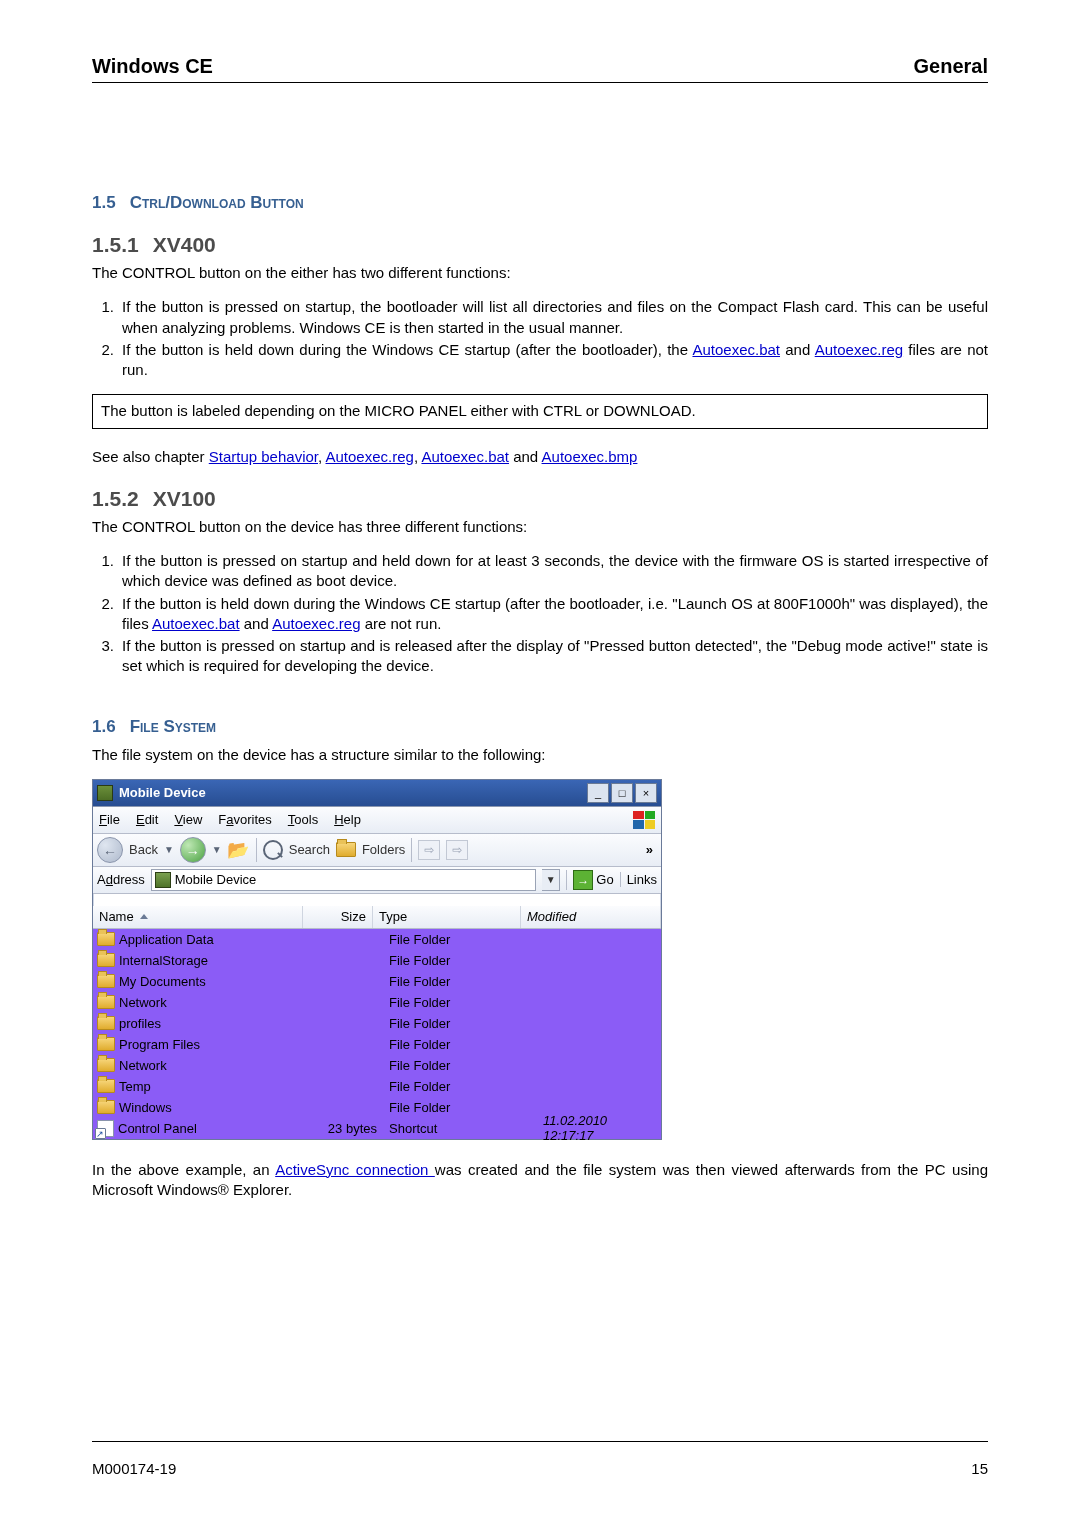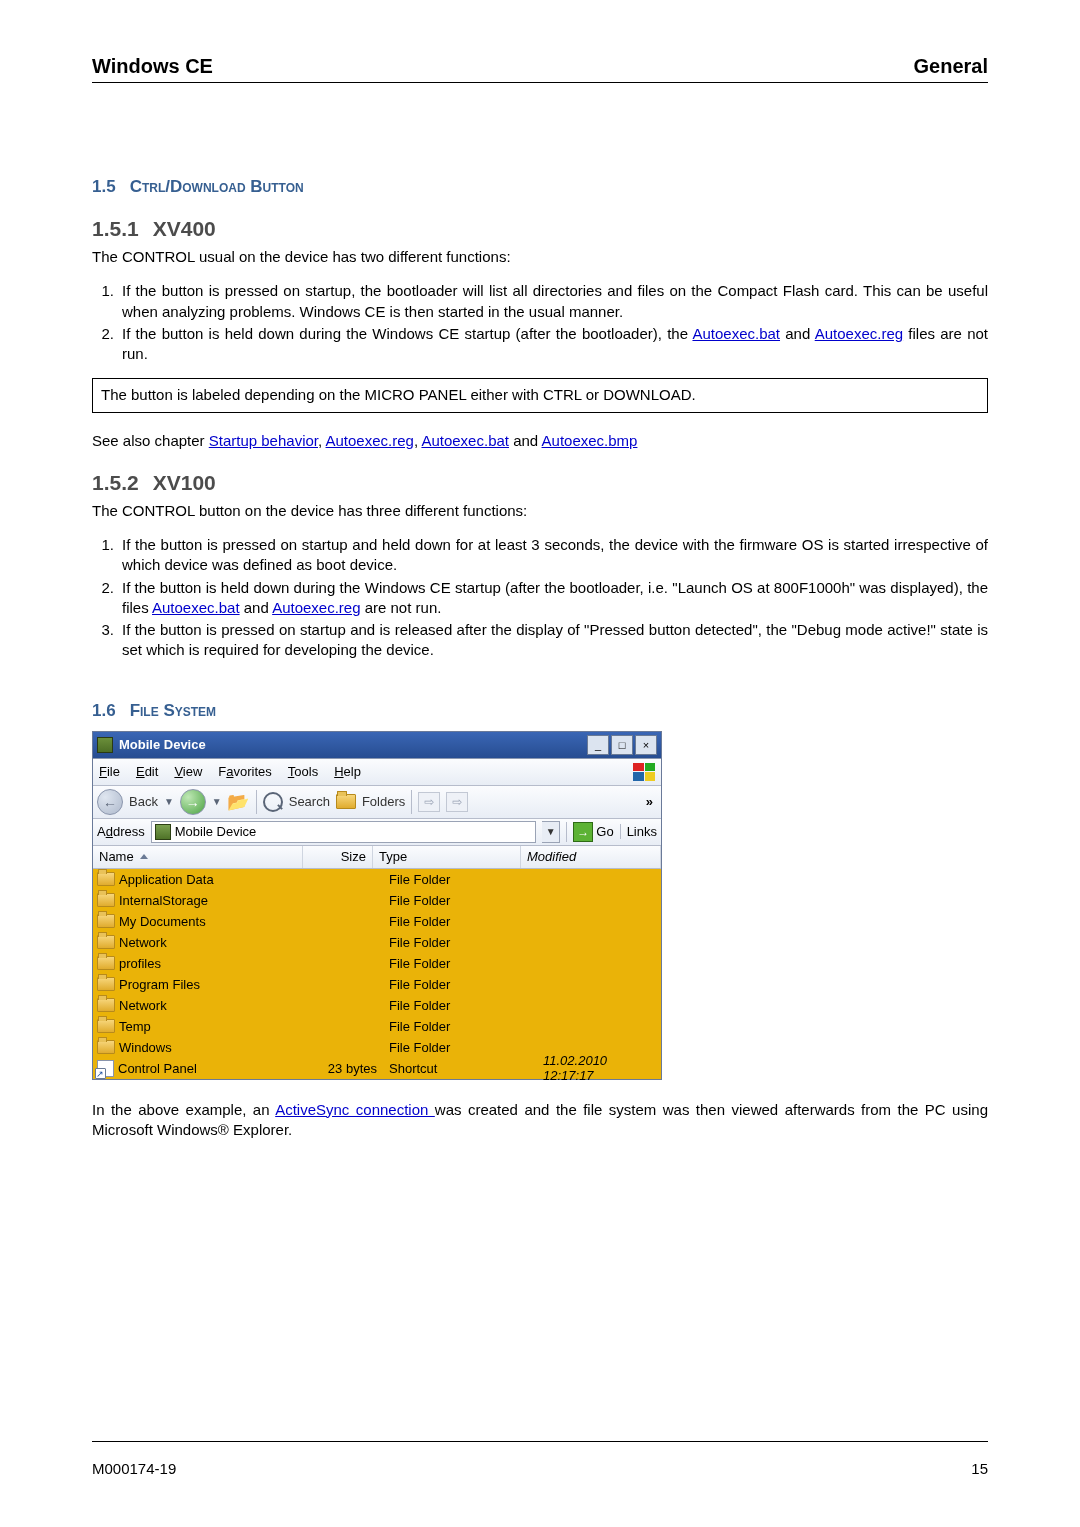--- a/index.html
+++ b/index.html
@@ -28,21 +28,21 @@
   .content {
     flex: 1;
     padding-top: 62px;
   }
   .h-sec {
     display: flex;
     gap: 14px;
     font-size: 17px;
     font-weight: bold;
     color: #365f91;
-    margin: 32px 0 8px 0;
+    margin: 48px 0 8px 0;
   }
   .h-sec .ttl { font-variant: small-caps; }
   .h-sub {
     display: flex;
     gap: 14px;
     font-size: 21px;
     font-weight: bold;
     color: #4c4c4c;
     margin: 20px 0 6px 0;
   }
@@ -205,33 +205,33 @@
   }
   .go-arrow{
     width:18px;height:18px;background:#5cb234;border:1px solid #2e6b15;
     display:flex;align-items:center;justify-content:center;color:#fff;font-size:12px;
   }
   .links-btn{
     border-left:1px solid #b6bccb;padding-left:6px;
   }
 
   .listhdr {
-    display:flex;background:linear-gradient(#fbfcfe,#e8edf5);border-bottom:1px solid #b6bccb;height:22px;
+    display:flex;background:linear-gradient(#fbfcfe,#e8edf5);border-bottom:1px solid #b6bccb;height:22px;margin-top:12px;
   }
   .listhdr .col {
     border-right:1px solid #cfd5e0;padding:3px 6px;box-sizing:border-box;
   }
   .c-name{width:210px;display:flex;align-items:center;gap:4px;}
   .c-size{width:70px;text-align:right;}
   .c-type{width:148px;}
   .c-mod{flex:1;font-style:italic;}
   .sort-tri{width:0;height:0;border-left:4px solid transparent;border-right:4px solid transparent;border-bottom:5px solid #6a7a95;margin-left:2px;}
 
   .filelist {
-    background:#eab308;
+    background:#8b5cf6;
   }
   .filelist .row {
     display:flex;height:21px;align-items:center;
   }
   .filelist .row .c-name{display:flex;align-items:center;gap:4px;padding-left:4px;}
   .filelist .row .c-size{padding-right:6px;}
   .filelist .row .c-type{padding-left:6px;}
   .filelist .row .c-mod{padding-left:6px;}
   .filelist .fic {
     width:16px;height:12px;background:linear-gradient(#f7d67b,#e0ac2e);border:1px solid #b78a1c;border-radius:1px;position:relative;flex-shrink:0;
@@ -273,21 +273,21 @@
     <div class="h-sec">
       <span>1.5</span>
       <span class="ttl">Ctrl/Download Button</span>
     </div>
 
     <div class="h-sub">
       <span>1.5.1</span>
       <span>XV400</span>
     </div>
 
-    <p class="para">The CONTROL usual on the device has two different functions:</p>
+    <p class="para">The CONTROL button on the either has two different functions:</p>
 
     <div class="ol">
       <div class="li">
         <span class="num">1.</span>
         <span class="txt">If the button is pressed on startup, the bootloader will list all directories and files on the Compact Flash card. This can be useful when analyzing problems. Windows CE is then started in the usual manner.</span>
       </div>
       <div class="li">
         <span class="num">2.</span>
         <span class="txt">
           <span>If the button is held down during the Windows CE startup (after the bootloader), the </span><a class="lnk">Autoexec.bat</a><span> and </span><a class="lnk">Autoexec.reg</a><span> files are not run.</span>
@@ -325,20 +325,21 @@
         <span class="num">3.</span>
         <span class="txt">If the button is pressed on startup and is released after the display of "Pressed button detected", the "Debug mode active!" state is set which is required for developing the device.</span>
       </div>
     </div>
 
     <div class="h-sec" style="margin-top:40px">
       <span>1.6</span>
       <span class="ttl">File System</span>
     </div>
 
+    <p class="para">The file system on the device has a structure similar to the following:</p>
 
     <div class="winbox">
       <div class="titlebar">
         <span class="ticon"></span>
         <span class="ttext">Mobile Device</span>
         <div class="winctrls">
           <span class="wbtn">_</span>
           <span class="wbtn">□</span>
           <span class="wbtn">×</span>
         </div>

